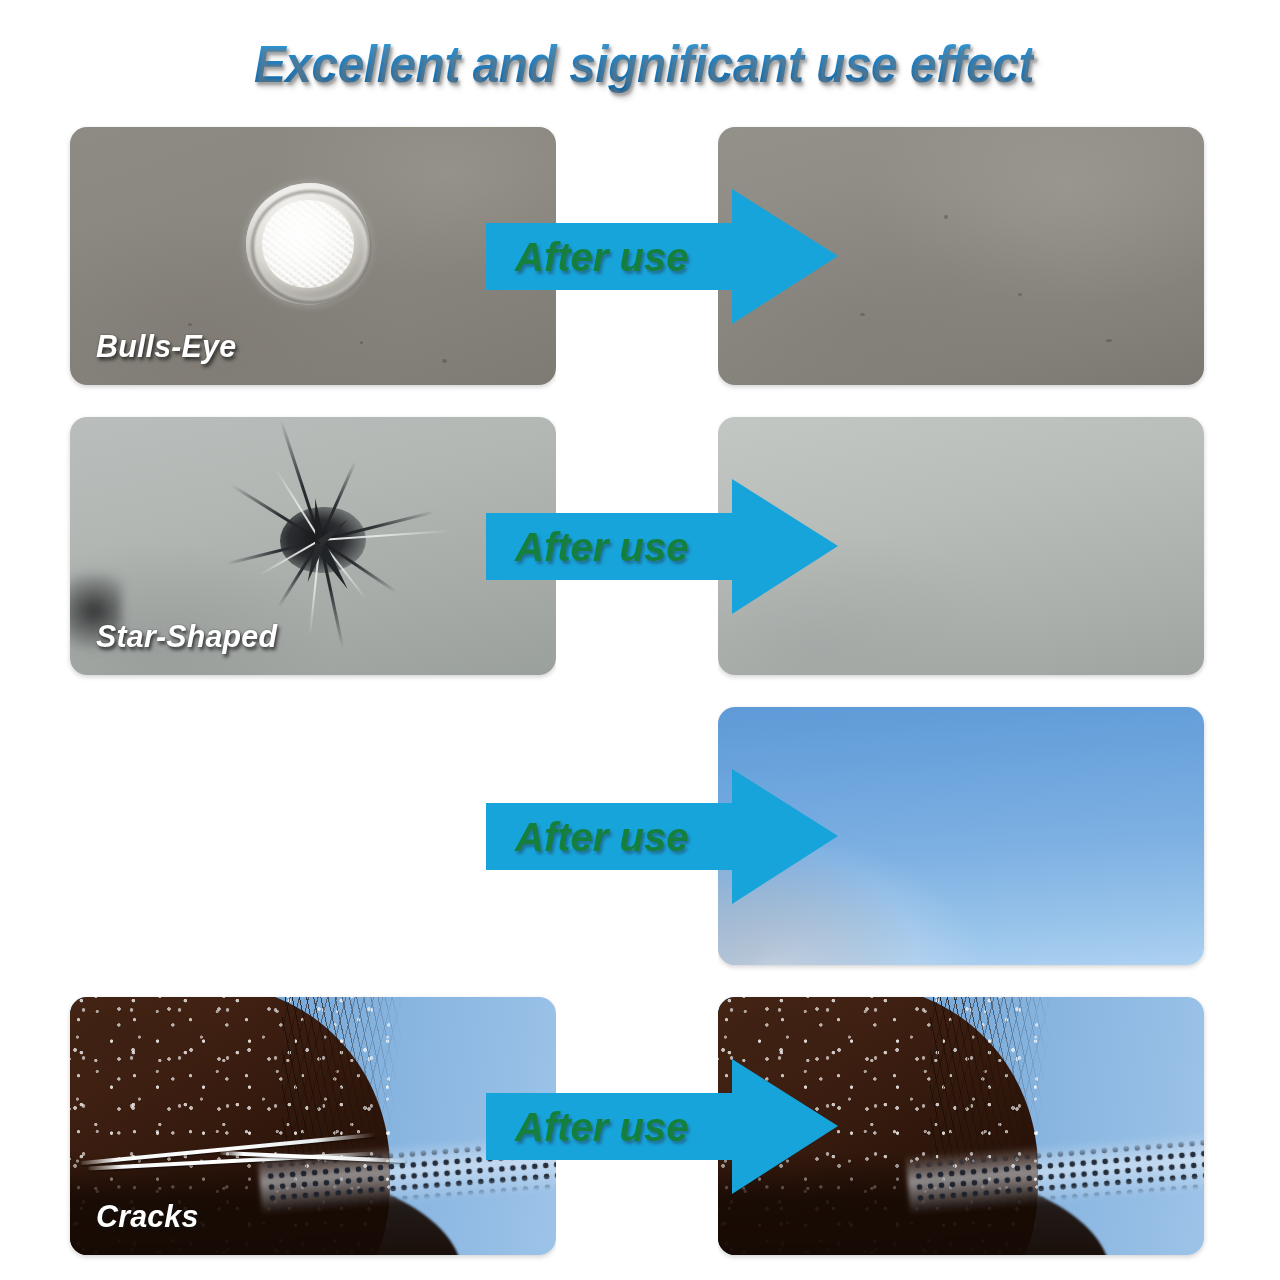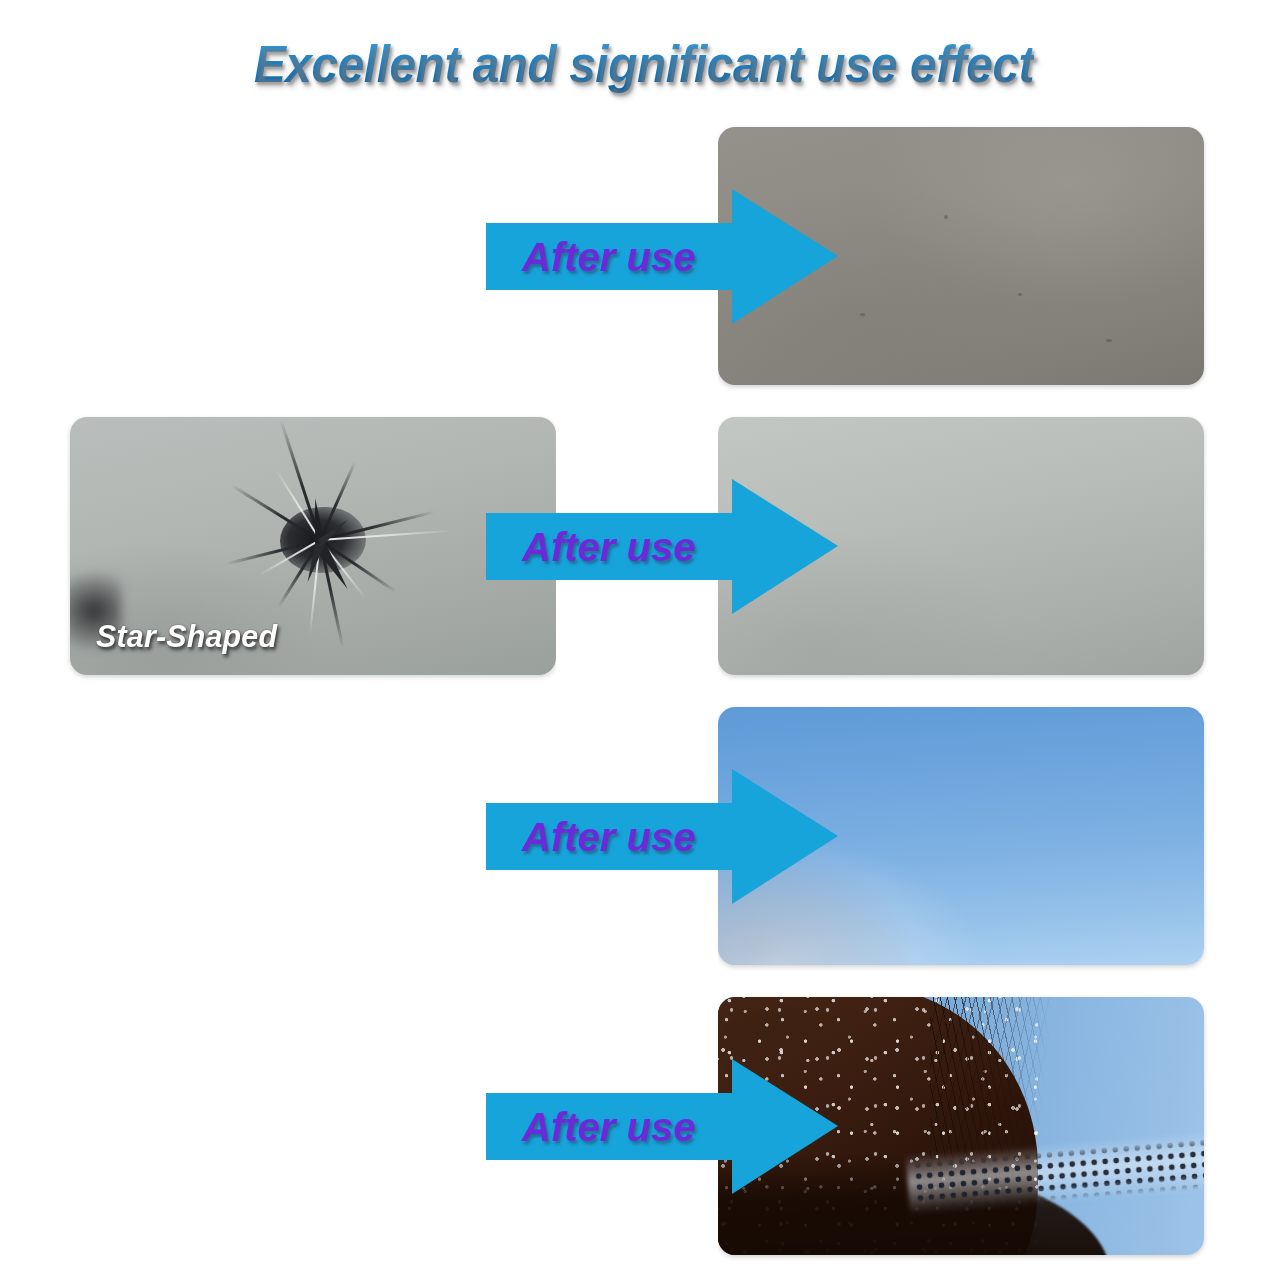--- a/index.html
+++ b/index.html
@@ -302,28 +302,28 @@
     top: 62px;
     left: 486px;
     width: 352px;
     height: 135px;
     z-index: 8;
     pointer-events: none;
   }
   .arrow svg { display: block; width: 100%; height: 100%; overflow: visible; }
   .arrow-label {
     position: absolute;
-    left: 36px;
+    left: 29px;
     top: 50%;
     transform: translateY(-50%);
     font-family: "Liberation Sans Narrow", "Liberation Sans", "DejaVu Sans", sans-serif;
     font-size: 40px;
     font-weight: bold;
     font-style: italic;
-    color: #6d28d9;
+    color: #15803d;
     letter-spacing: 0px;
     white-space: nowrap;
     text-shadow: 2px 3px 3px rgba(40,70,95,0.55);
     z-index: 2;
   }
   
   .gap-band {
     position: absolute;
     left: 556px;
     top: 0;
@@ -355,20 +355,29 @@
 <body>
 
 <div class="title-bar">
   <span class="title-text">Excellent and significant use effect</span>
 </div>
 
 <div class="rows">
 
   <div class="row r1">
 
+    <div class="panel left">
+      <div class="panel-inner bg-grey-damaged">
+        <div class="speck" style="left:118px; top:196px; width:4px; height:3px;"></div>
+        <div class="speck" style="left:372px; top:232px; width:5px; height:4px;"></div>
+        <div class="speck" style="left:290px; top:214px; width:3px; height:3px;"></div>
+        <div class="bullseye"></div>
+      </div>
+      <div class="damage-label">Bulls-Eye</div>
+    </div>
 
     <div class="gap-band"></div>
 
     <div class="panel right">
       <div class="panel-inner bg-grey-clean">
         <div class="speck" style="left:88px; top:128px; width:4px; height:3px;"></div>
         <div class="speck" style="left:142px; top:186px; width:5px; height:3px;"></div>
         <div class="speck" style="left:226px; top:88px; width:4px; height:4px;"></div>
         <div class="speck" style="left:300px; top:166px; width:4px; height:3px;"></div>
         <div class="speck" style="left:388px; top:212px; width:6px; height:3px;"></div>
@@ -446,20 +455,34 @@
     <div class="arrow">
       <svg viewBox="0 0 352 135" preserveAspectRatio="none" aria-hidden="true">
         <polygon points="0,34 246,34 246,0 352,67 246,135 246,101 0,101" fill="#17a4db"></polygon>
       </svg>
       <span class="arrow-label">After use</span>
     </div>
   </div>
 
   <div class="row r4">
 
+    <div class="panel left">
+      <div class="panel-inner">
+        <div class="bg-trees"></div>
+        <div class="tree-mass"></div>
+        <div class="tree-fringe"></div>
+        <div class="tree-bottom"></div>
+        <div class="frit-halo"></div>
+        <div class="frit"></div>
+        <div class="crack-line" style="left:10px; top:150px; width:296px; transform:rotate(-5.5deg);"></div>
+        <div class="crack-line" style="left:18px; top:162px; width:288px; transform:rotate(-3deg);"></div>
+        <div class="crack-line" style="left:150px; top:158px; width:186px; transform:rotate(2.5deg);"></div>
+      </div>
+      <div class="damage-label">Cracks</div>
+    </div>
 
     <div class="gap-band"></div>
 
     <div class="panel right">
       <div class="panel-inner">
         <div class="bg-trees"></div>
         <div class="tree-mass"></div>
         <div class="tree-fringe"></div>
         <div class="tree-bottom"></div>
         <div class="frit-halo"></div>

